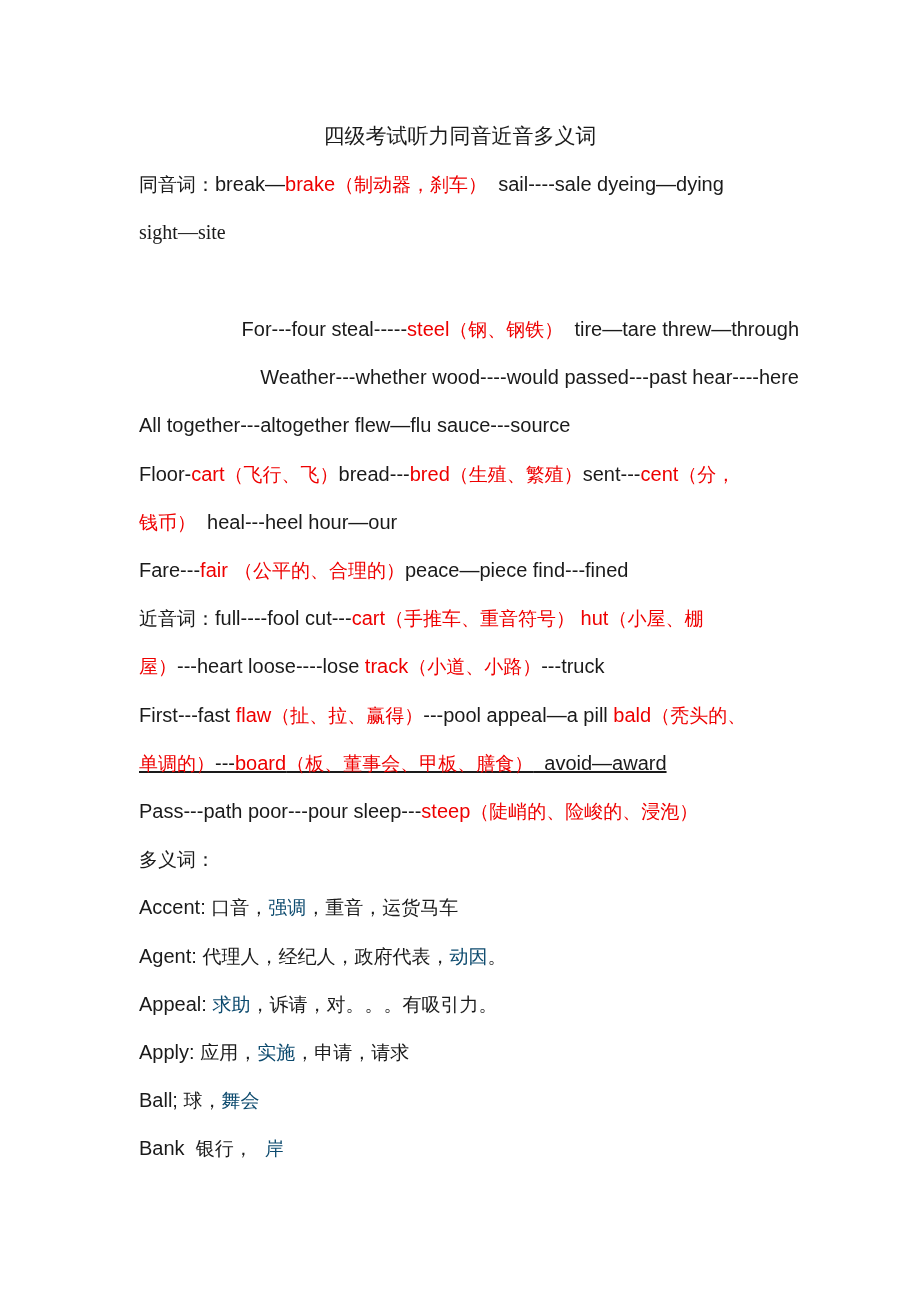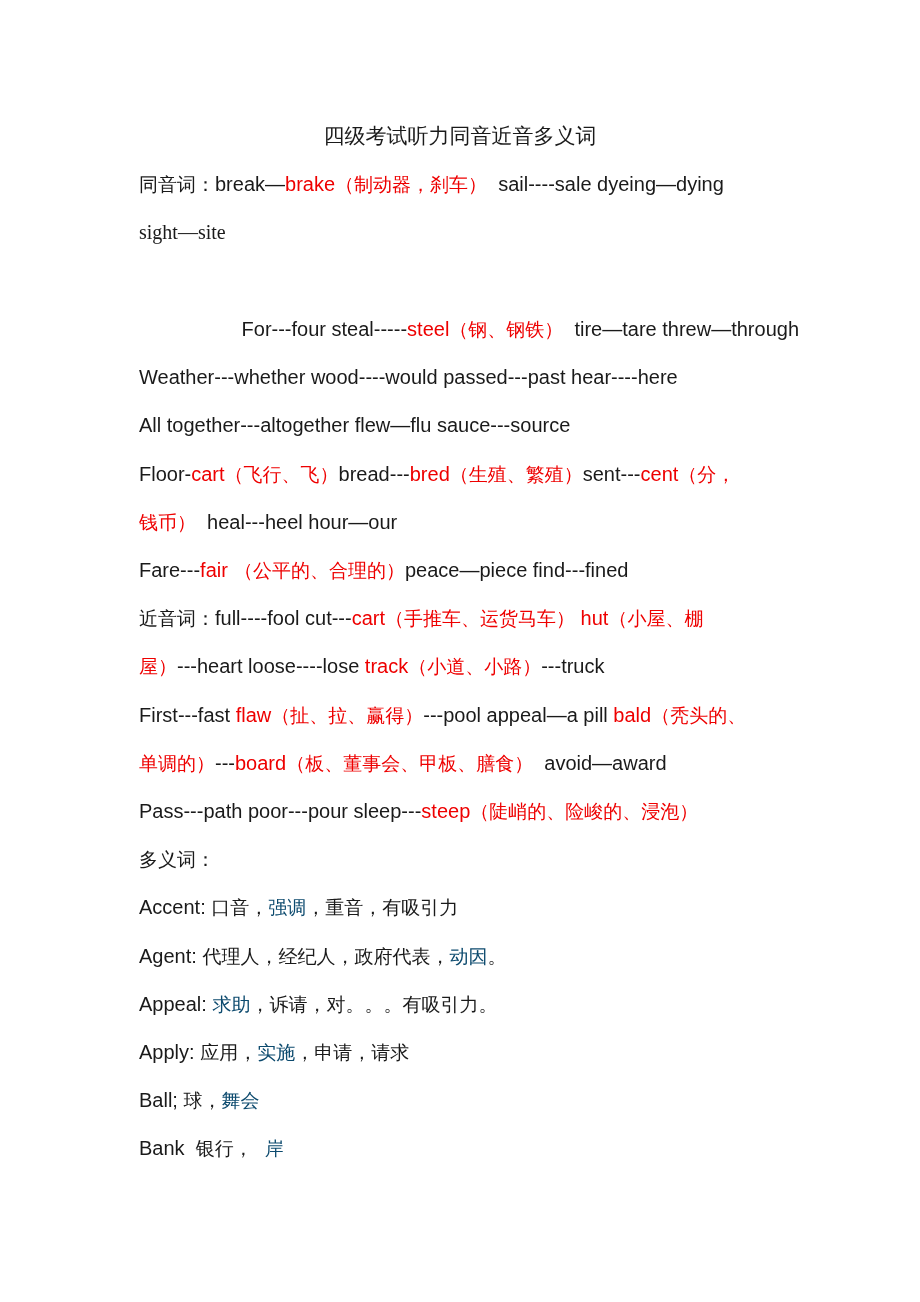--- a/index.html
+++ b/index.html
@@ -51,31 +51,31 @@
   </style>
 </head>
 <body>
 
 <div class="page">
   <div class="title">四级考试听力同音近音多义词</div>
   <div id="lines">
       <div class="line" style="top: 166px;"><span class="cjk">同音词：</span><span class="">break—</span><span class="red">brake</span><span class="red cjk">（制动器，刹车）</span><span class="">&nbsp;&nbsp;sail----sale&nbsp;dyeing—dying</span></div>
       <div class="line" style="top: 214px; font-family: Liberation Serif, serif;"><span class="">sight—site</span></div>
       <div class="line" style="top: 311px; text-align: right;"><span class="">For---four&nbsp;steal-----</span><span class="red">steel</span><span class="red cjk">（钢、钢铁）</span><span class="">&nbsp;&nbsp;tire—tare&nbsp;threw—through</span></div>
-      <div class="line" style="top: 359px;"><span class="">Weather---whether&nbsp;wood----would&nbsp;passed---past&nbsp;hear----here</span></div>
+      <div class="line" style="top: 359px; text-align: right;"><span class="">Weather---whether&nbsp;wood----would&nbsp;passed---past&nbsp;hear----here</span></div>
       <div class="line" style="top: 407px;"><span class="">All&nbsp;together---altogether&nbsp;flew—flu&nbsp;sauce---source</span></div>
       <div class="line" style="top: 456px;"><span class="">Floor-</span><span class="red">cart</span><span class="red cjk">（飞行、飞）</span><span class="">bread---</span><span class="red">bred</span><span class="red cjk">（生殖、繁殖）</span><span class="">sent---</span><span class="red">cent</span><span class="red cjk">（分，</span></div>
       <div class="line" style="top: 504px;"><span class="red cjk">钱币）</span><span class="">&nbsp;&nbsp;heal---heel&nbsp;hour—our</span></div>
       <div class="line" style="top: 552px;"><span class="">Fare---</span><span class="red">fair</span><span class="red cjk">&nbsp;（公平的、合理的）</span><span class="">peace—piece&nbsp;find---fined</span></div>
-      <div class="line" style="top: 600px;"><span class="cjk">近音词：</span><span class="">full----fool&nbsp;cut---</span><span class="red">cart</span><span class="red cjk">（手推车、运货马车）</span><span class="red">&nbsp;hut</span><span class="red cjk">（小屋、棚</span></div>
+      <div class="line" style="top: 600px;"><span class="cjk">近音词：</span><span class="">full----fool&nbsp;cut---</span><span class="red">cart</span><span class="red cjk">（手推车、重音符号）</span><span class="red">&nbsp;hut</span><span class="red cjk">（小屋、棚</span></div>
       <div class="line" style="top: 648px;"><span class="red cjk">屋）</span><span class="">---heart&nbsp;loose----lose&nbsp;</span><span class="red">track</span><span class="red cjk">（小道、小路）</span><span class="">---truck</span></div>
       <div class="line" style="top: 697px;"><span class="">First---fast&nbsp;</span><span class="red">flaw</span><span class="red cjk">（扯、拉、赢得）</span><span class="">---pool&nbsp;appeal—a&nbsp;pill&nbsp;</span><span class="red">bald</span><span class="red cjk">（秃头的、</span></div>
-      <div class="line" style="top: 745px;"><span class="red cjk">单调的）</span><span class="">---</span><span class="red">board</span><span class="red cjk">（板、董事会、甲板、膳食）</span><span class="">&nbsp;&nbsp;avoid—award</span></div>
+      <div class="line" style="top: 745px; text-decoration: underline;"><span class="red cjk">单调的）</span><span class="">---</span><span class="red">board</span><span class="red cjk">（板、董事会、甲板、膳食）</span><span class="">&nbsp;&nbsp;avoid—award</span></div>
       <div class="line" style="top: 793px;"><span class="">Pass---path&nbsp;poor---pour&nbsp;sleep---</span><span class="red">steep</span><span class="red cjk">（陡峭的、险峻的、浸泡）</span></div>
       <div class="line" style="top: 841px;"><span class="cjk">多义词：</span></div>
-      <div class="line" style="top: 889px;"><span class="">Accent:&nbsp;</span><span class="cjk">口音，</span><span class="blue cjk">强调</span><span class="cjk">，重音，有吸引力</span></div>
+      <div class="line" style="top: 889px;"><span class="">Accent:&nbsp;</span><span class="cjk">口音，</span><span class="blue cjk">强调</span><span class="cjk">，重音，运货马车</span></div>
       <div class="line" style="top: 938px;"><span class="">Agent:&nbsp;</span><span class="cjk">代理人，经纪人，政府代表，</span><span class="blue cjk">动因</span><span class="cjk">。</span></div>
       <div class="line" style="top: 986px;"><span class="">Appeal:&nbsp;</span><span class="blue cjk">求助</span><span class="cjk">，诉请，对。。。有吸引力。</span></div>
       <div class="line" style="top: 1034px;"><span class="">Apply:&nbsp;</span><span class="cjk">应用，</span><span class="blue cjk">实施</span><span class="cjk">，申请，请求</span></div>
       <div class="line" style="top: 1082px;"><span class="">Ball;&nbsp;</span><span class="cjk">球，</span><span class="blue cjk">舞会</span></div>
       <div class="line" style="top: 1130px;"><span class="">Bank&nbsp;&nbsp;</span><span class="cjk">银行，&nbsp;&nbsp;</span><span class="blue cjk">岸</span></div>
     </div>
 </div>
 
 </body></html>

